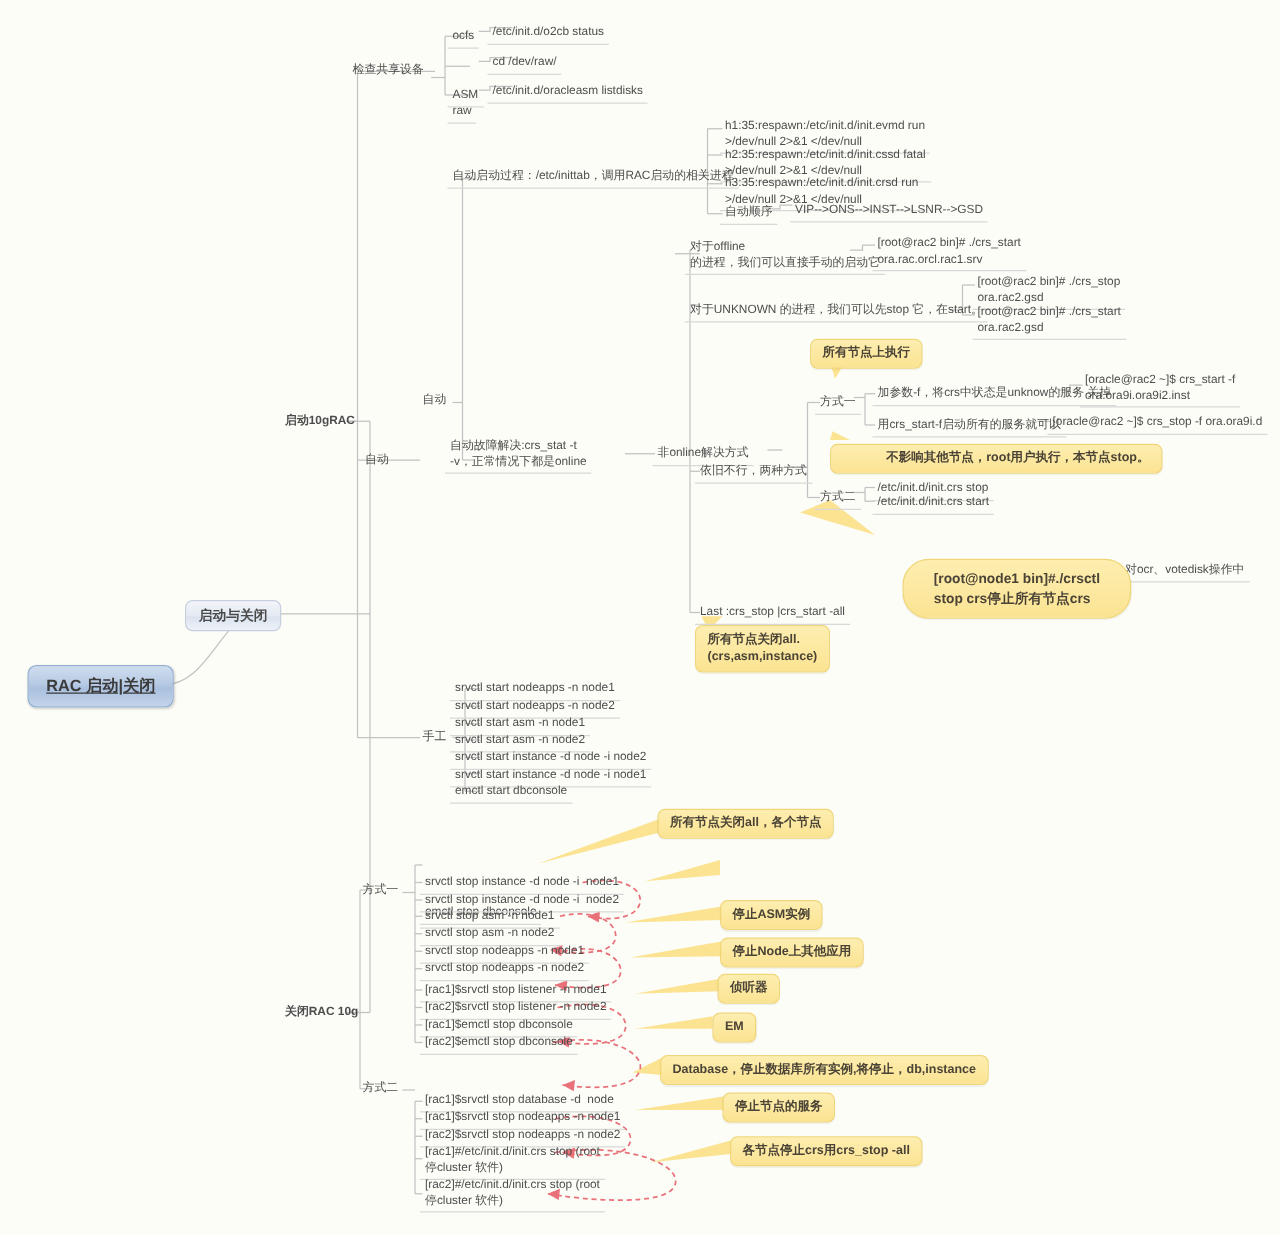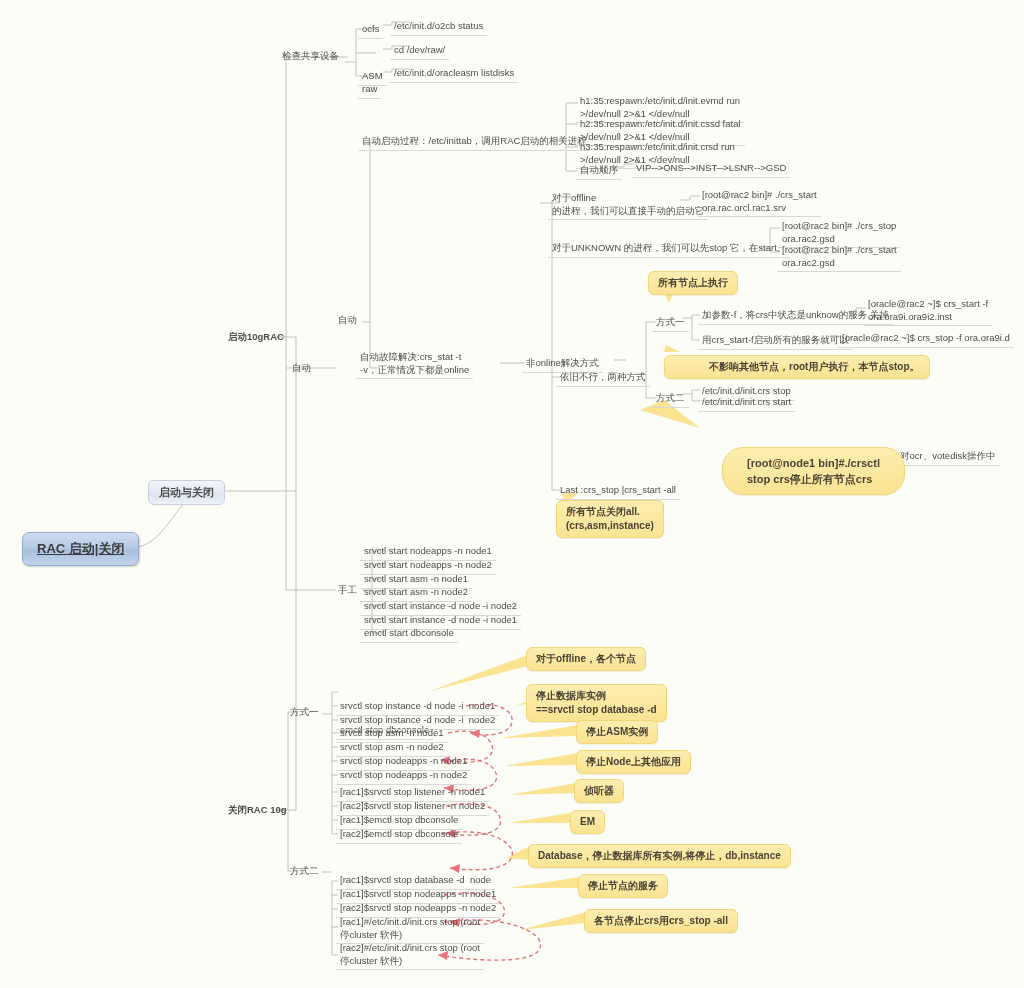--- a/index.html
+++ b/index.html
@@ -304,23 +304,21 @@
   <div class="node ul" style="left:336px;top:713px;text-align:right;">srvctl stop instance -d node -i  node2</div>
   <div class="node ul" style="left:336px;top:726px;">srvctl stop asm -n node1</div>
   <div class="node ul" style="left:336px;top:740px;">srvctl stop asm -n node2</div>
   <div class="node ul" style="left:336px;top:754px;">srvctl stop nodeapps -n node1</div>
   <div class="node ul" style="left:336px;top:768px;">srvctl stop nodeapps -n node2</div>
   <div class="node ul" style="left:336px;top:785px;">[rac1]$srvctl stop listener -n node1</div>
   <div class="node ul" style="left:336px;top:799px;">[rac2]$srvctl stop listener -n node2</div>
   <div class="node ul" style="left:336px;top:813px;">[rac1]$emctl stop dbconsole</div>
   <div class="node ul" style="left:336px;top:827px;">[rac2]$emctl stop dbconsole</div>
 
-  <div class="callout" style="left:526px;top:647px;">对于offline，各个节点</div>
-  <div class="callout" style="left:526px;top:684px;">停止数据库实例
-==srvctl stop database -d</div>
+  <div class="callout" style="left:526px;top:647px;">所有节点关闭all，各个节点</div>
   <div class="callout" style="left:576px;top:720px;">停止ASM实例</div>
   <div class="callout" style="left:576px;top:750px;">停止Node上其他应用</div>
   <div class="callout" style="left:574px;top:779px;">侦听器</div>
   <div class="callout" style="left:570px;top:810px;">EM</div>
 
   <div class="node" style="left:286px;top:864px;">方式二</div>
   <div class="node ul" style="left:336px;top:873px;">[rac1]$srvctl stop database -d  node</div>
   <div class="node ul" style="left:336px;top:887px;">[rac1]$srvctl stop nodeapps -n node1</div>
   <div class="node ul" style="left:336px;top:901px;">[rac2]$srvctl stop nodeapps -n node2</div>
   <div class="node ul" style="left:336px;top:915px;">[rac1]#/etc/init.d/init.crs stop (root

